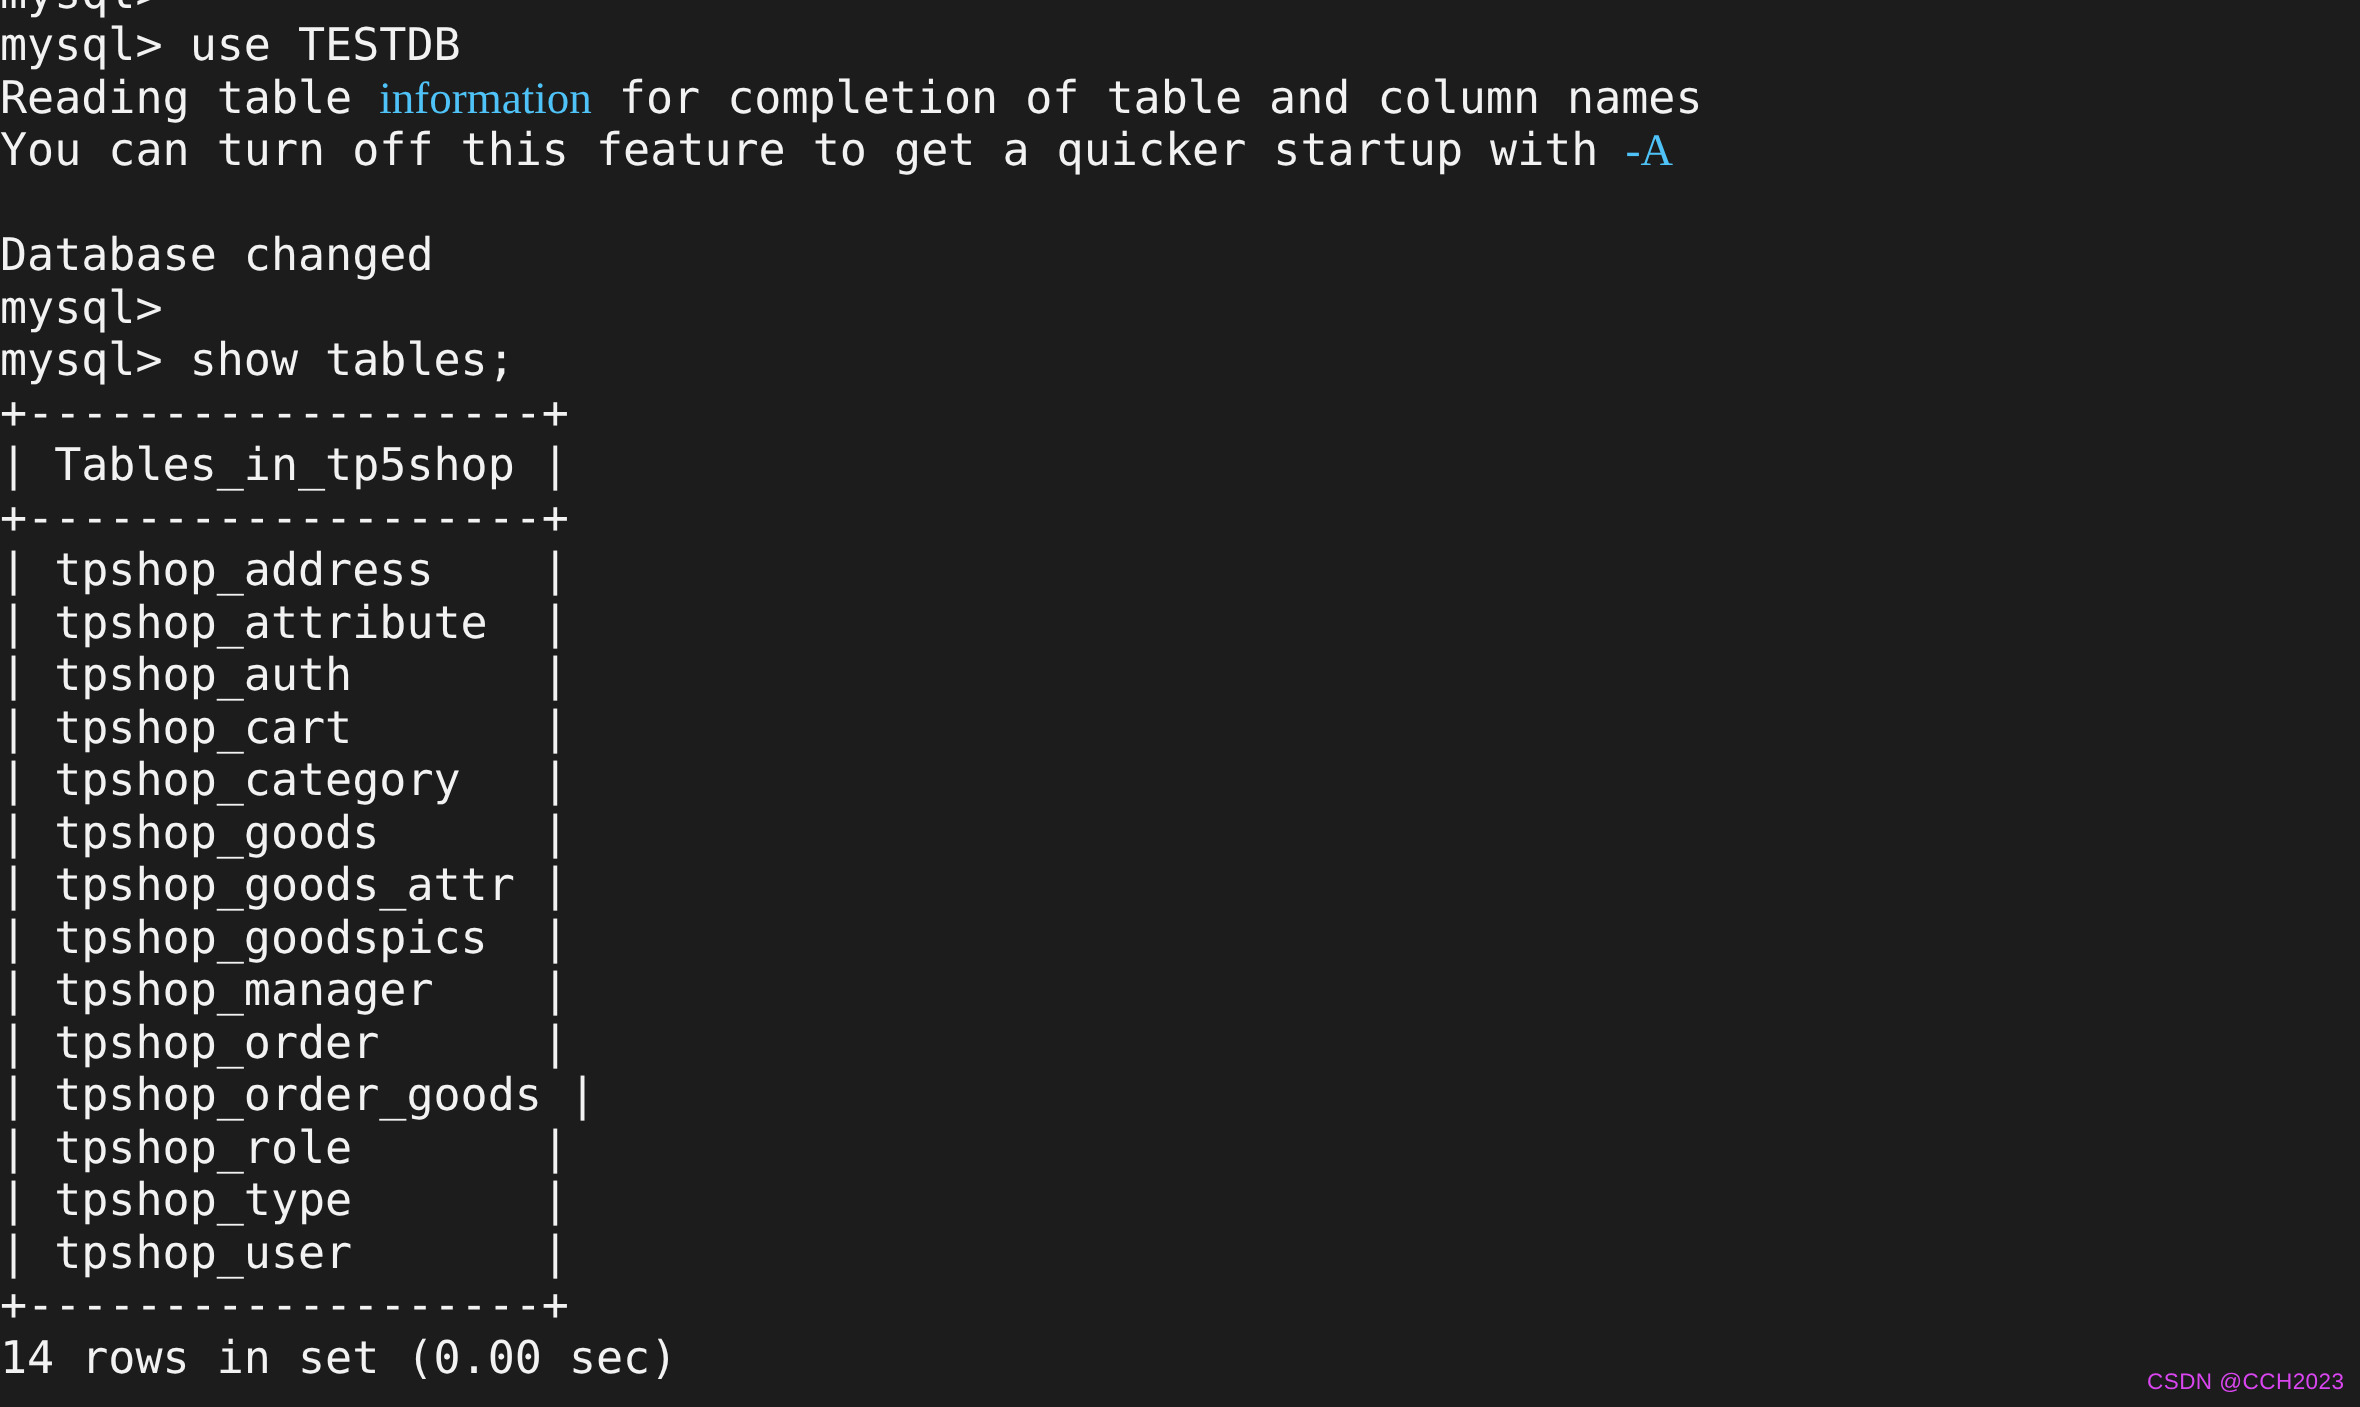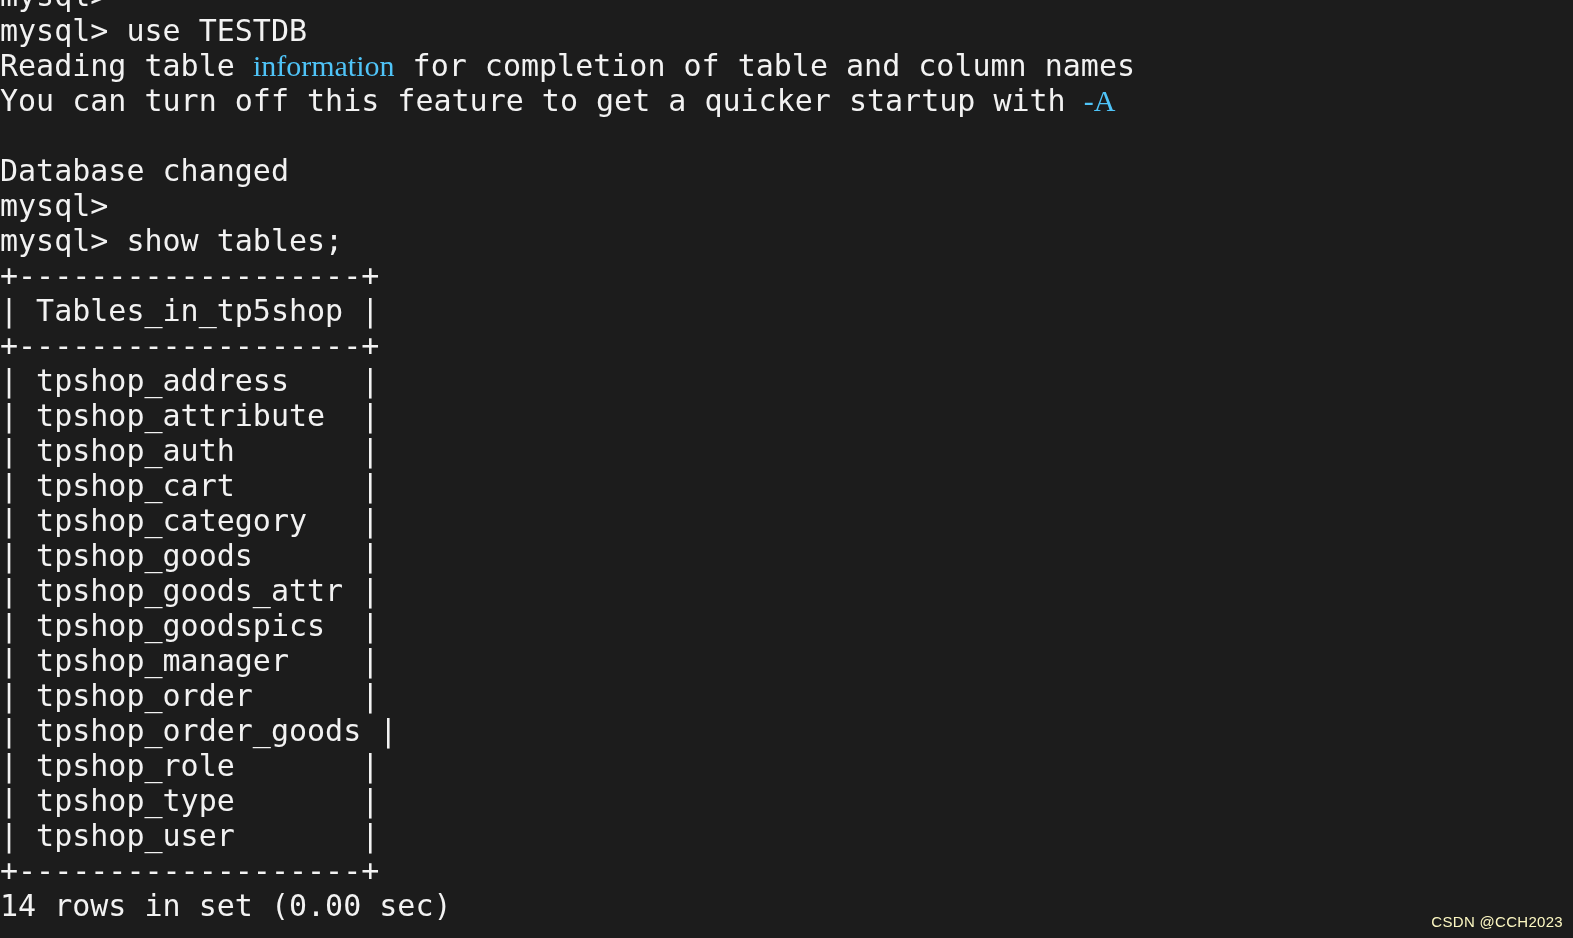--- a/index.html
+++ b/index.html
@@ -42,21 +42,21 @@
   .cyan {
     color: #4fc3f7;
     font-family: Liberation Serif, serif;
   }
   .watermark {
     position: absolute;
     right: 10px;
     bottom: 8px;
     font-family: "Liberation Sans", sans-serif;
     font-size: 15px;
-    color: #fef9c3;
+    color: #d946ef;
     letter-spacing: 0.3px;
     white-space: pre;
   }
 </style>
 </head>
 <body>
 
 <div id="terminal">
   <div class="screen" id="screen"><div class="line"><span>mysql&gt;</span></div><div class="line"><span>mysql&gt; use TESTDB</span></div><div class="line"><span>Reading table </span><span class="cyan" style="color: rgb(79, 195, 247);">information</span><span> for completion of table and column names</span></div><div class="line"><span>You can turn off this feature to get a quicker startup with </span><span class="cyan" style="color: rgb(79, 195, 247);">-A</span></div><div class="line"> </div><div class="line"><span>Database changed</span></div><div class="line"><span>mysql&gt;</span></div><div class="line"><span>mysql&gt; show tables;</span></div><div class="line"><span>+-------------------+</span></div><div class="line"><span>| Tables_in_tp5shop |</span></div><div class="line"><span>+-------------------+</span></div><div class="line"><span>| tpshop_address    |</span></div><div class="line"><span>| tpshop_attribute  |</span></div><div class="line"><span>| tpshop_auth       |</span></div><div class="line"><span>| tpshop_cart       |</span></div><div class="line"><span>| tpshop_category   |</span></div><div class="line"><span>| tpshop_goods      |</span></div><div class="line"><span>| tpshop_goods_attr |</span></div><div class="line"><span>| tpshop_goodspics  |</span></div><div class="line"><span>| tpshop_manager    |</span></div><div class="line"><span>| tpshop_order      |</span></div><div class="line"><span>| tpshop_order_goods |</span></div><div class="line"><span>| tpshop_role       |</span></div><div class="line"><span>| tpshop_type       |</span></div><div class="line"><span>| tpshop_user       |</span></div><div class="line"><span>+-------------------+</span></div><div class="line"><span>14 rows in set (0.00 sec)</span></div></div>
   <div class="watermark">CSDN @CCH2023</div>

